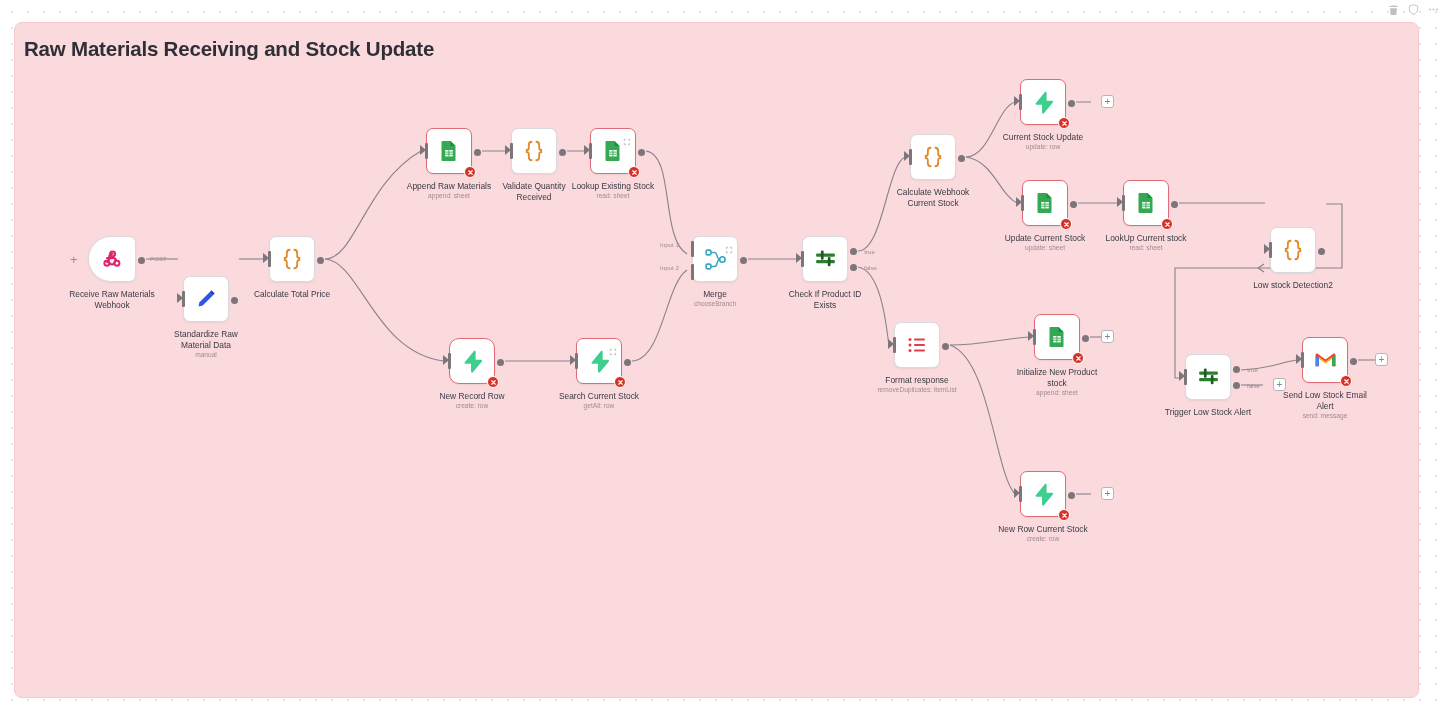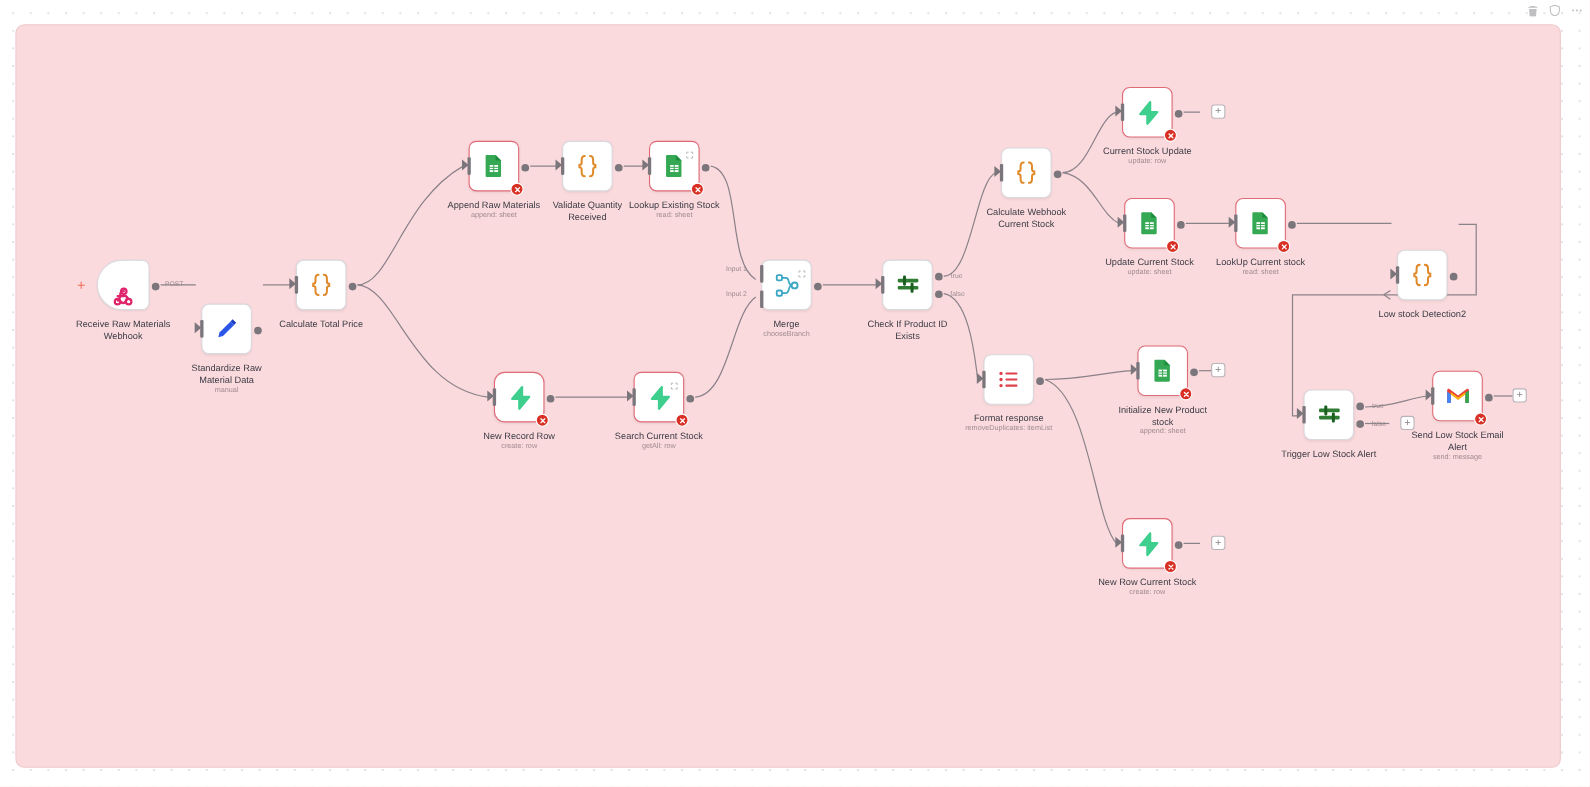--- a/index.html
+++ b/index.html
@@ -58,21 +58,20 @@
     border-radius: 7px;
     display: flex; align-items: center; justify-content: center;
     box-shadow: 0 1px 2px rgba(0,0,0,.06);
   }
   .node.err { border: 1.3px solid #e06a76; }
   .node.trigger {
     width: 48px; height: 46px;
     border-top-left-radius: 24px;
     border-bottom-left-radius: 24px;
     border-radius: 24px 7px 7px 24px;
-    align-items: flex-end;
   }
 
   .nlabel {
     position: absolute;
     top: 52px; left: 50%;
     transform: translateX(-50%);
     width: 132px;
     text-align: center;
     font-size: 8.4px;
     line-height: 10.6px;
@@ -184,20 +183,21 @@
       <svg class="ic" viewBox="0 0 16 16">
           <circle cx="3" cy="8" r="1.3" fill="#3a3a44"></circle>
           <circle cx="8" cy="8" r="1.3" fill="#3a3a44"></circle>
           <circle cx="13" cy="8" r="1.3" fill="#3a3a44"></circle>
         </svg>
     </span>
   </div>
 
   <div class="canvas">
 
+    <div class="wf-title">Raw Materials Receiving and Stock Update</div>
 
     <svg class="edges" viewBox="0 0 1405 676">
 
       <path d="M131 236 L 163 236"></path>
 
       <path d="M224 236 L 249 236"></path>
 
       <path d="M310 236 C 340 236, 350 160, 406 128"></path>
       <path d="M310 236 C 345 238, 360 330, 429 338"></path>
 

